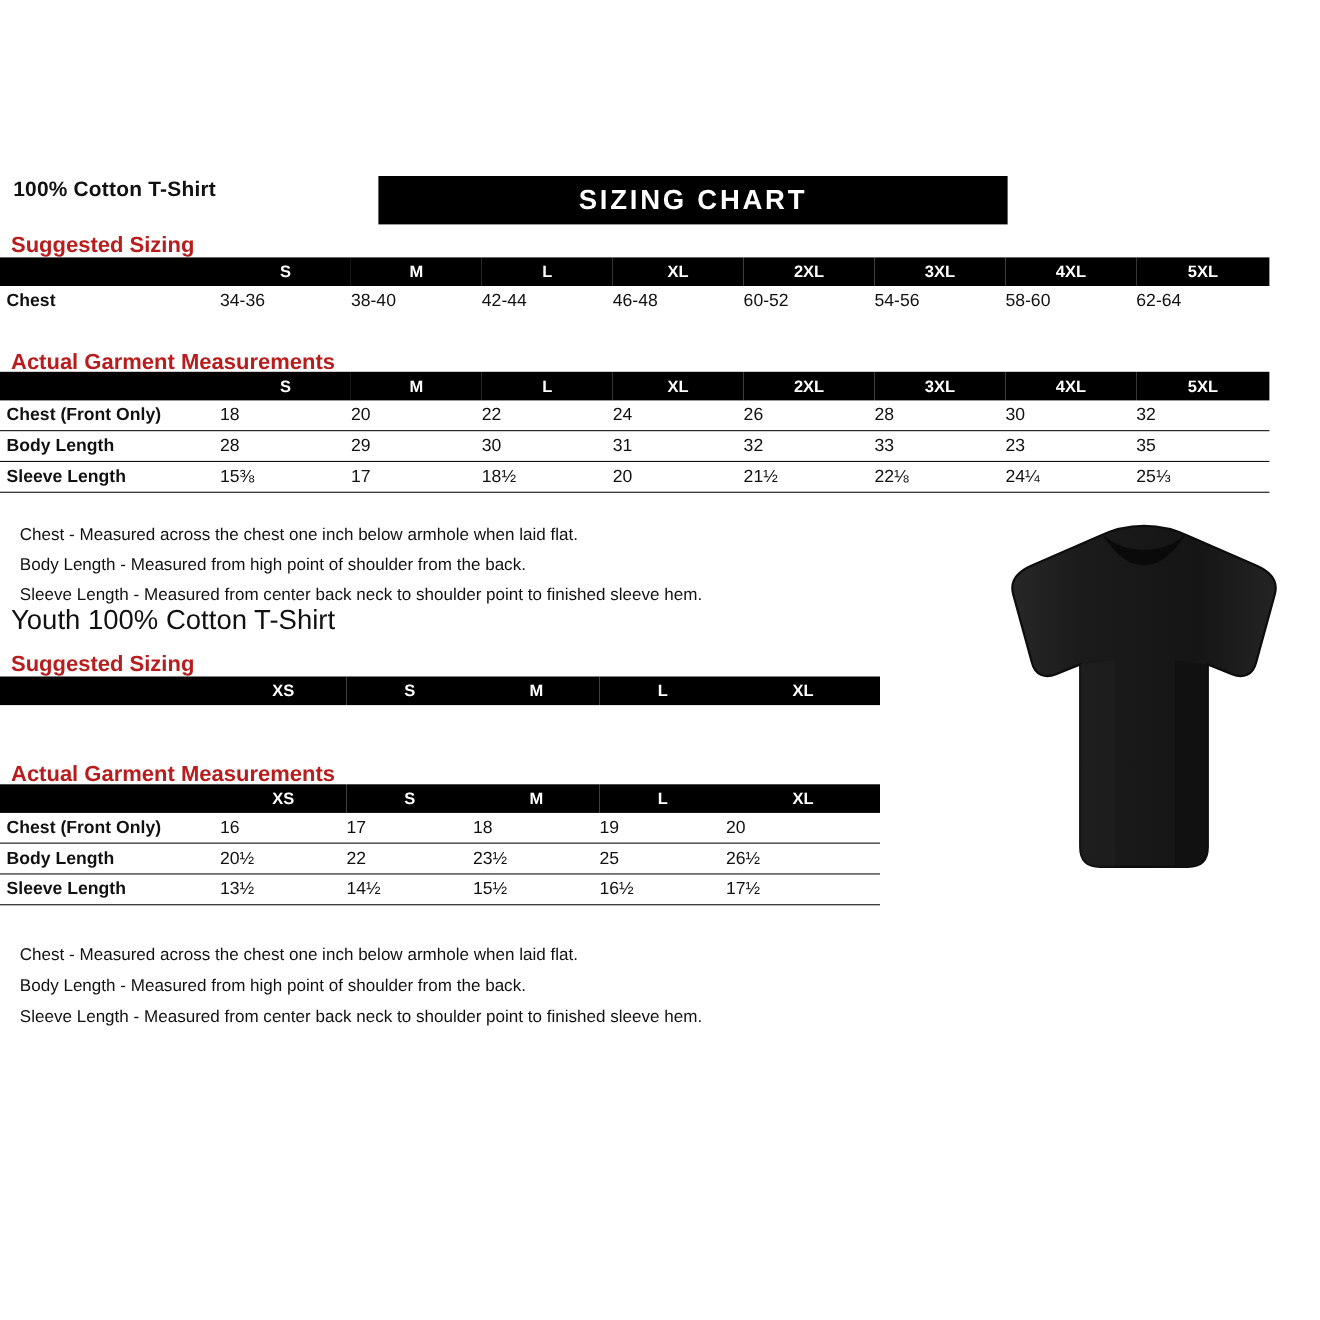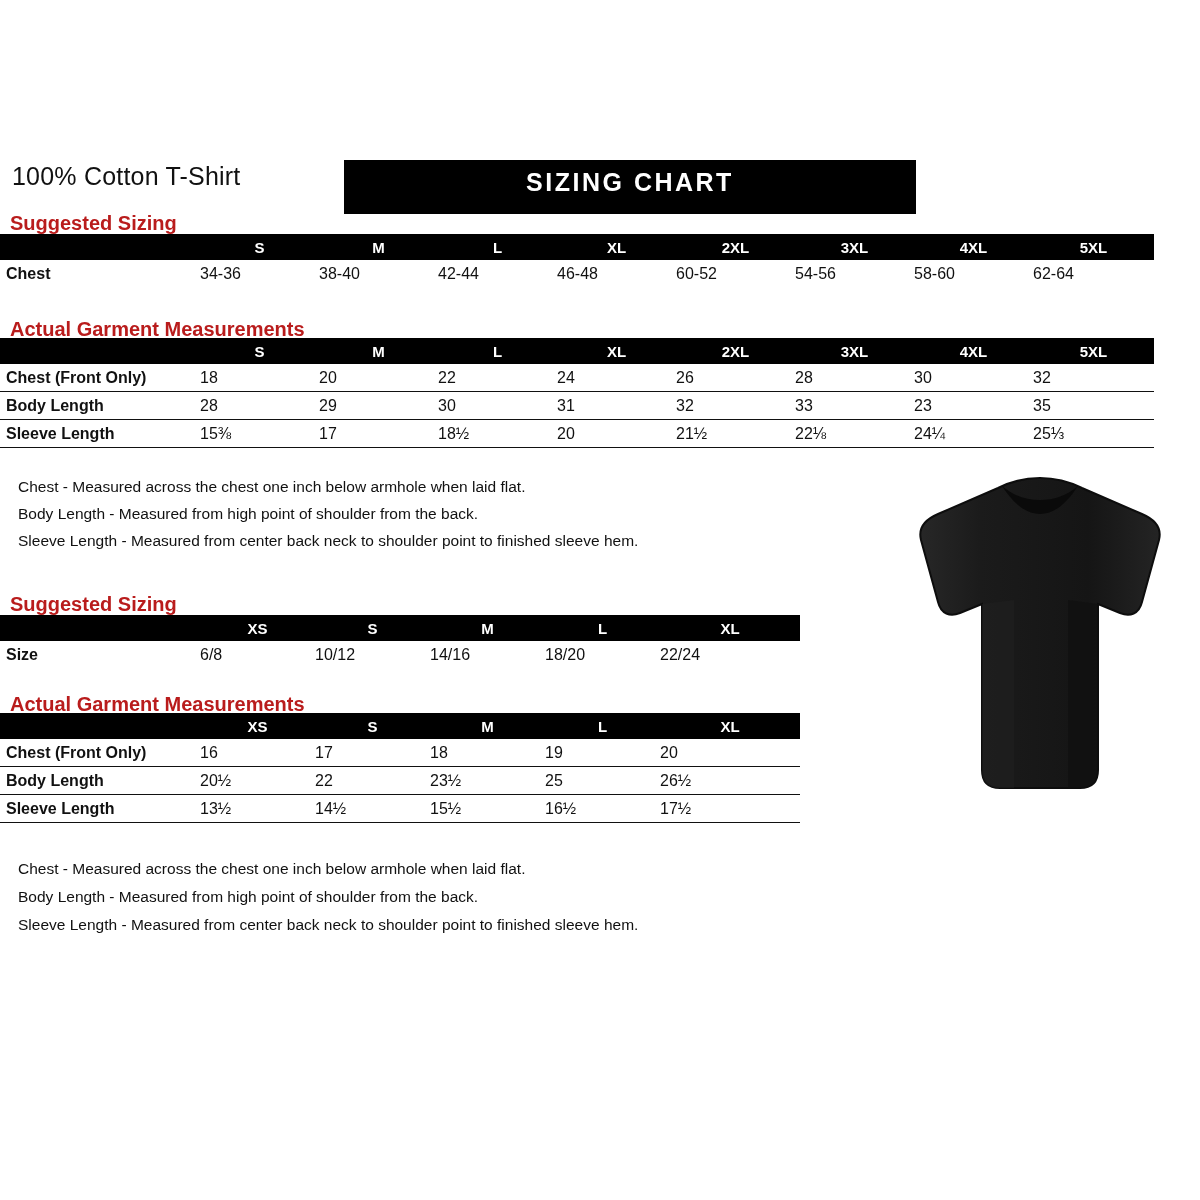--- a/index.html
+++ b/index.html
@@ -27,32 +27,32 @@
     position: absolute;
     left: 12px;
     top: 160px;
     width: 900px;
     height: 42px;
   }
   .doc-title {
     position: absolute;
     left: 0;
     top: 2px;
-    font-size: 25px;
-    font-weight: 400;
+    font-size: 19px;
+    font-weight: 700;
     letter-spacing: 0.2px;
     white-space: nowrap;
     text-align: center;
   }
   .sizing-banner {
     position: absolute;
     left: 332px;
     top: 0;
     width: 572px;
-    height: 54px;
+    height: 44px;
     background: #000000;
   }
   .sizing-banner span {
     position: absolute;
     left: 0;
     right: 0;
     top: 8px;
     text-align: center;
     color: #ffffff;
     font-size: 25px;
@@ -261,48 +261,41 @@
       <tr class="rule-row">
         <td colspan="9"></td>
       </tr>
     </tbody>
   </table>
 
   <div class="note" style="left:18px; top:463px;">Chest - Measured across the chest one inch below armhole when laid flat.</div>
   <div class="note" style="left:18px; top:490px;">Body Length - Measured from high point of shoulder from the back.</div>
   <div class="note" style="left:18px; top:517px;">Sleeve Length - Measured from center back neck to shoulder point to finished sleeve hem.</div>
 
+  <div class="youth-title">Youth 100% Cotton T-Shirt</div>
 
   <div class="section-label" style="left:10px; top:593px;">Suggested Sizing</div>
 
   <table class="chart" style="left:0px; top:615px; width:800px;">
     <colgroup>
       <col style="width:200px">
         <col style="width:115px">
         <col style="width:115px">
         <col style="width:115px">
       <col style="width:115px">
         <col style="width:140px">
     </colgroup>
     <tbody>
       <tr class="header-row">
         <td class="label-cell"></td>
         <td>XS</td>
         <td>S</td>
         <td>M</td>
         <td>L</td>
         <td>XL</td>
-      </tr>
-      <tr class="data-row">
-        <td class="label-cell">Size</td>
-        <td>6/8</td>
-        <td>10/12</td>
-        <td>14/16</td>
-        <td>18/20</td>
-        <td>22/24</td>
       </tr>
     </tbody>
   </table>
 
   <div class="section-label" style="left:10px; top:693px;">Actual Garment Measurements</div>
 
   <table class="chart" style="left:0px; top:713px; width:800px;">
     <colgroup>
       <col style="width:200px">
         <col style="width:115px">

